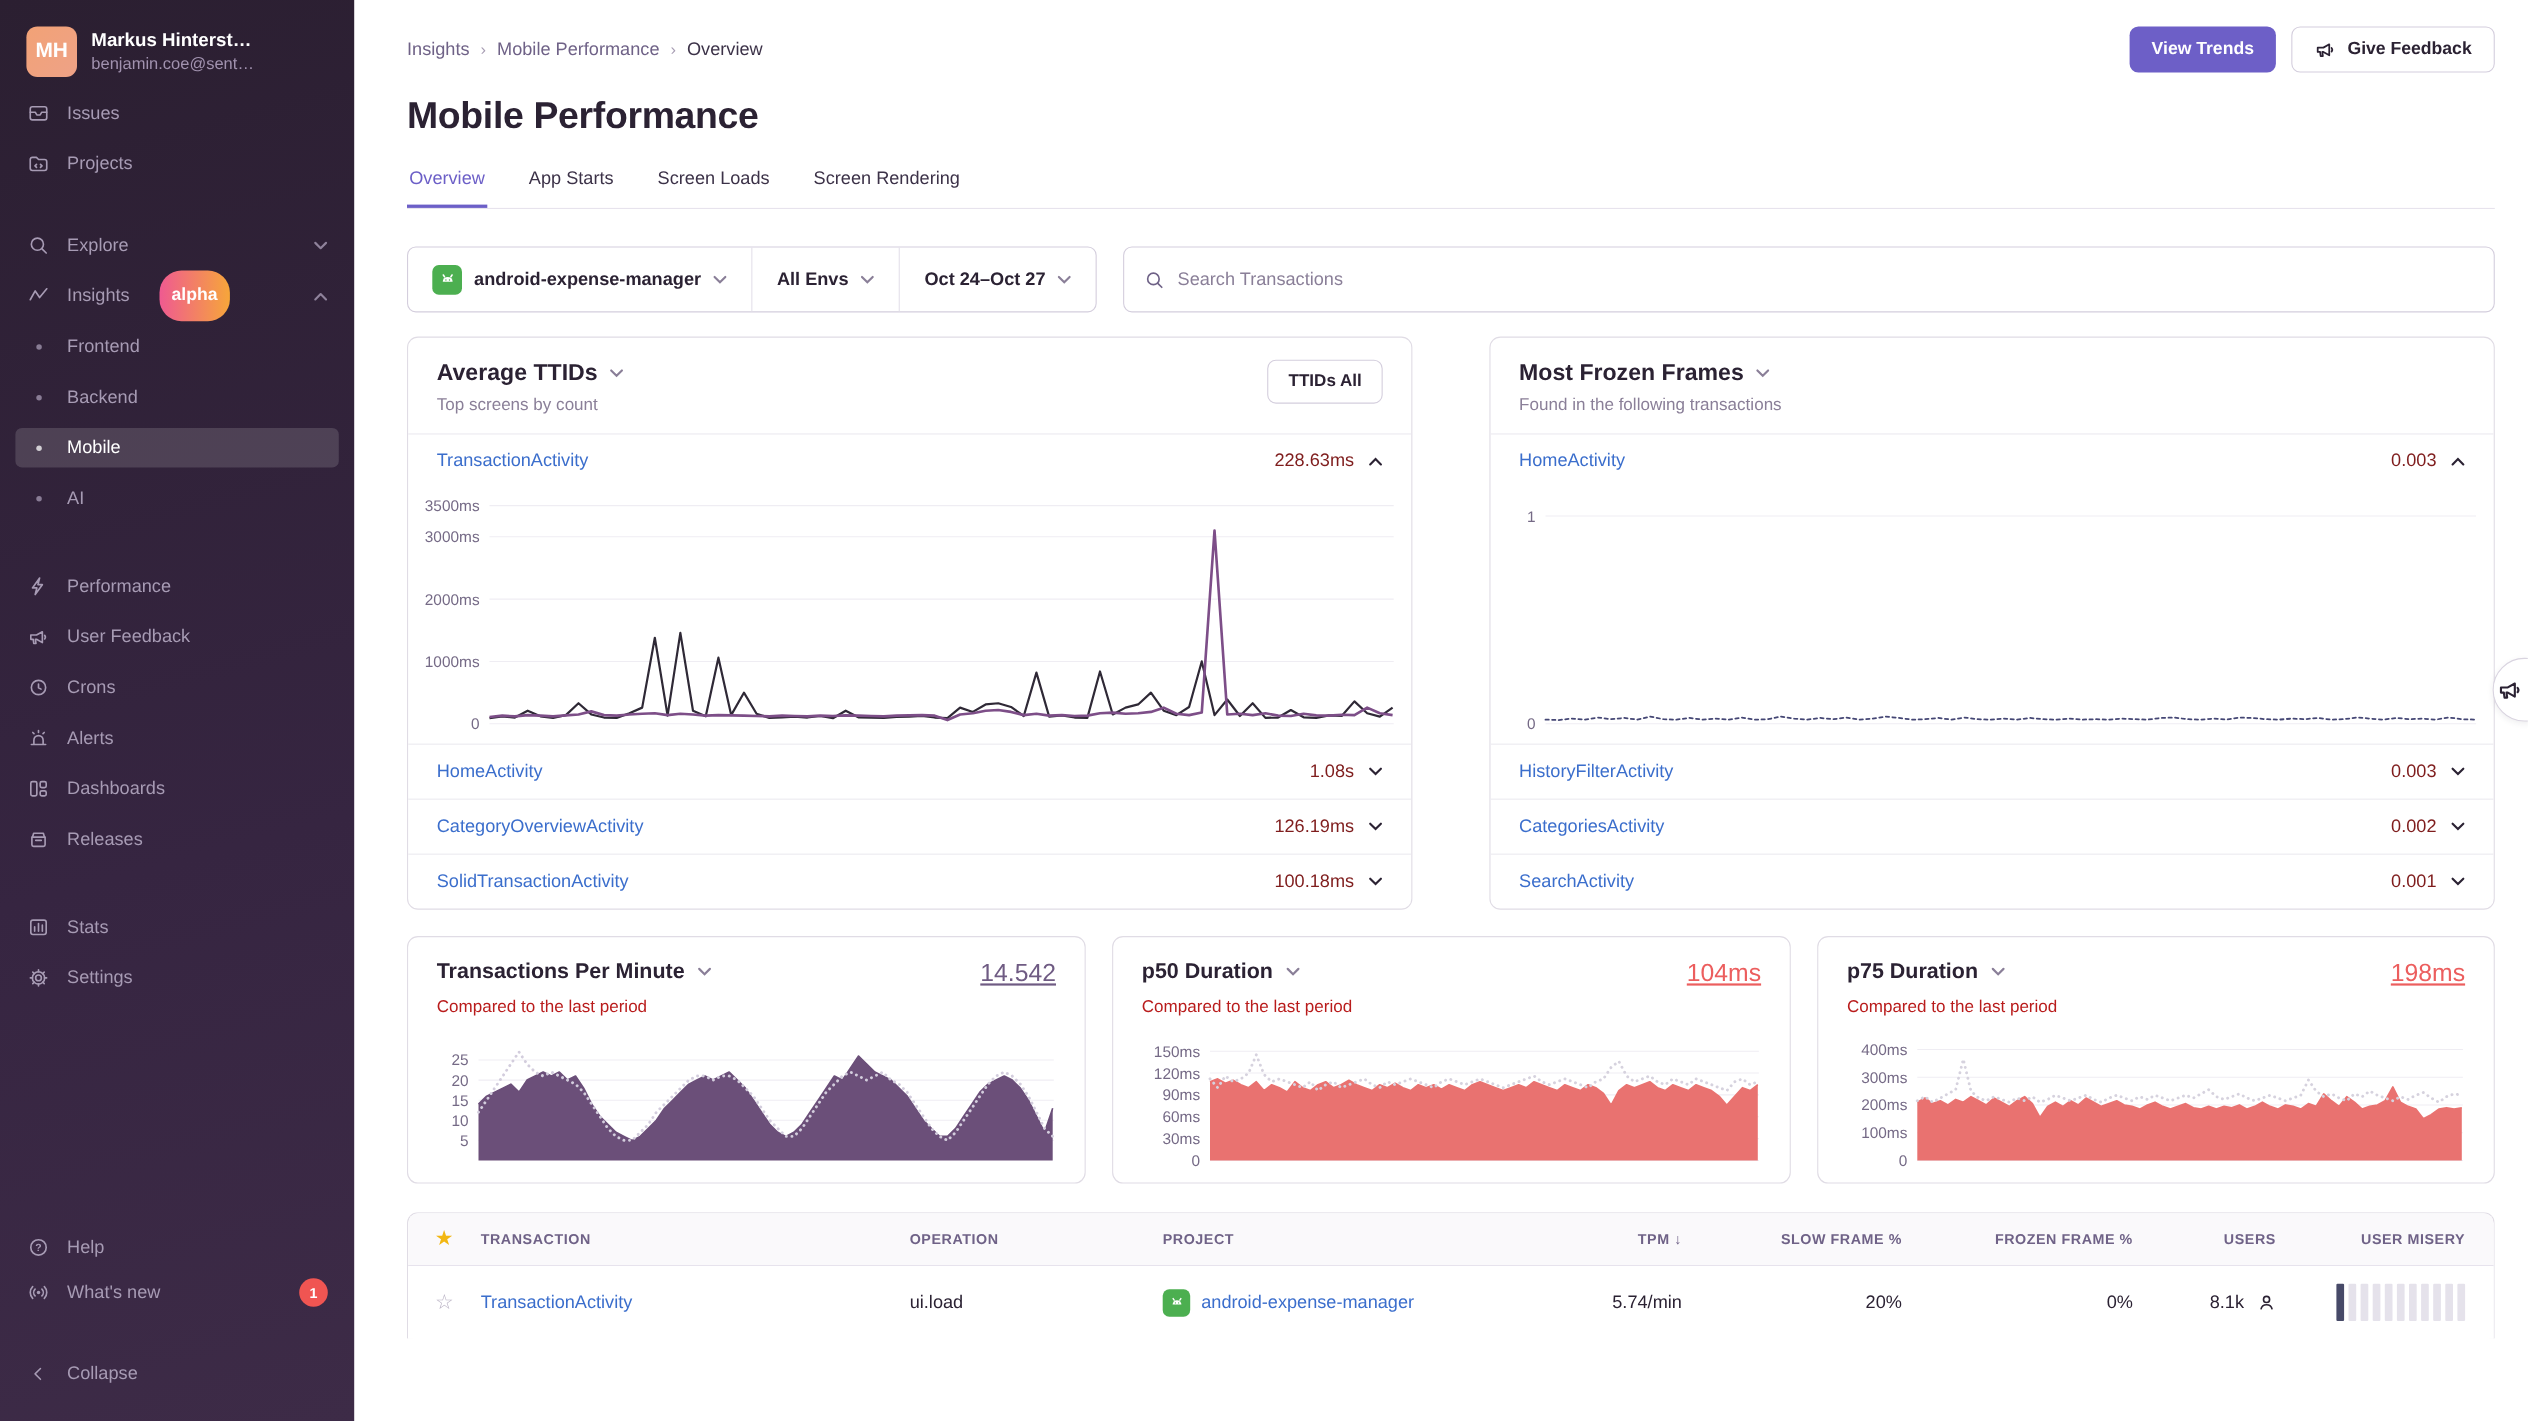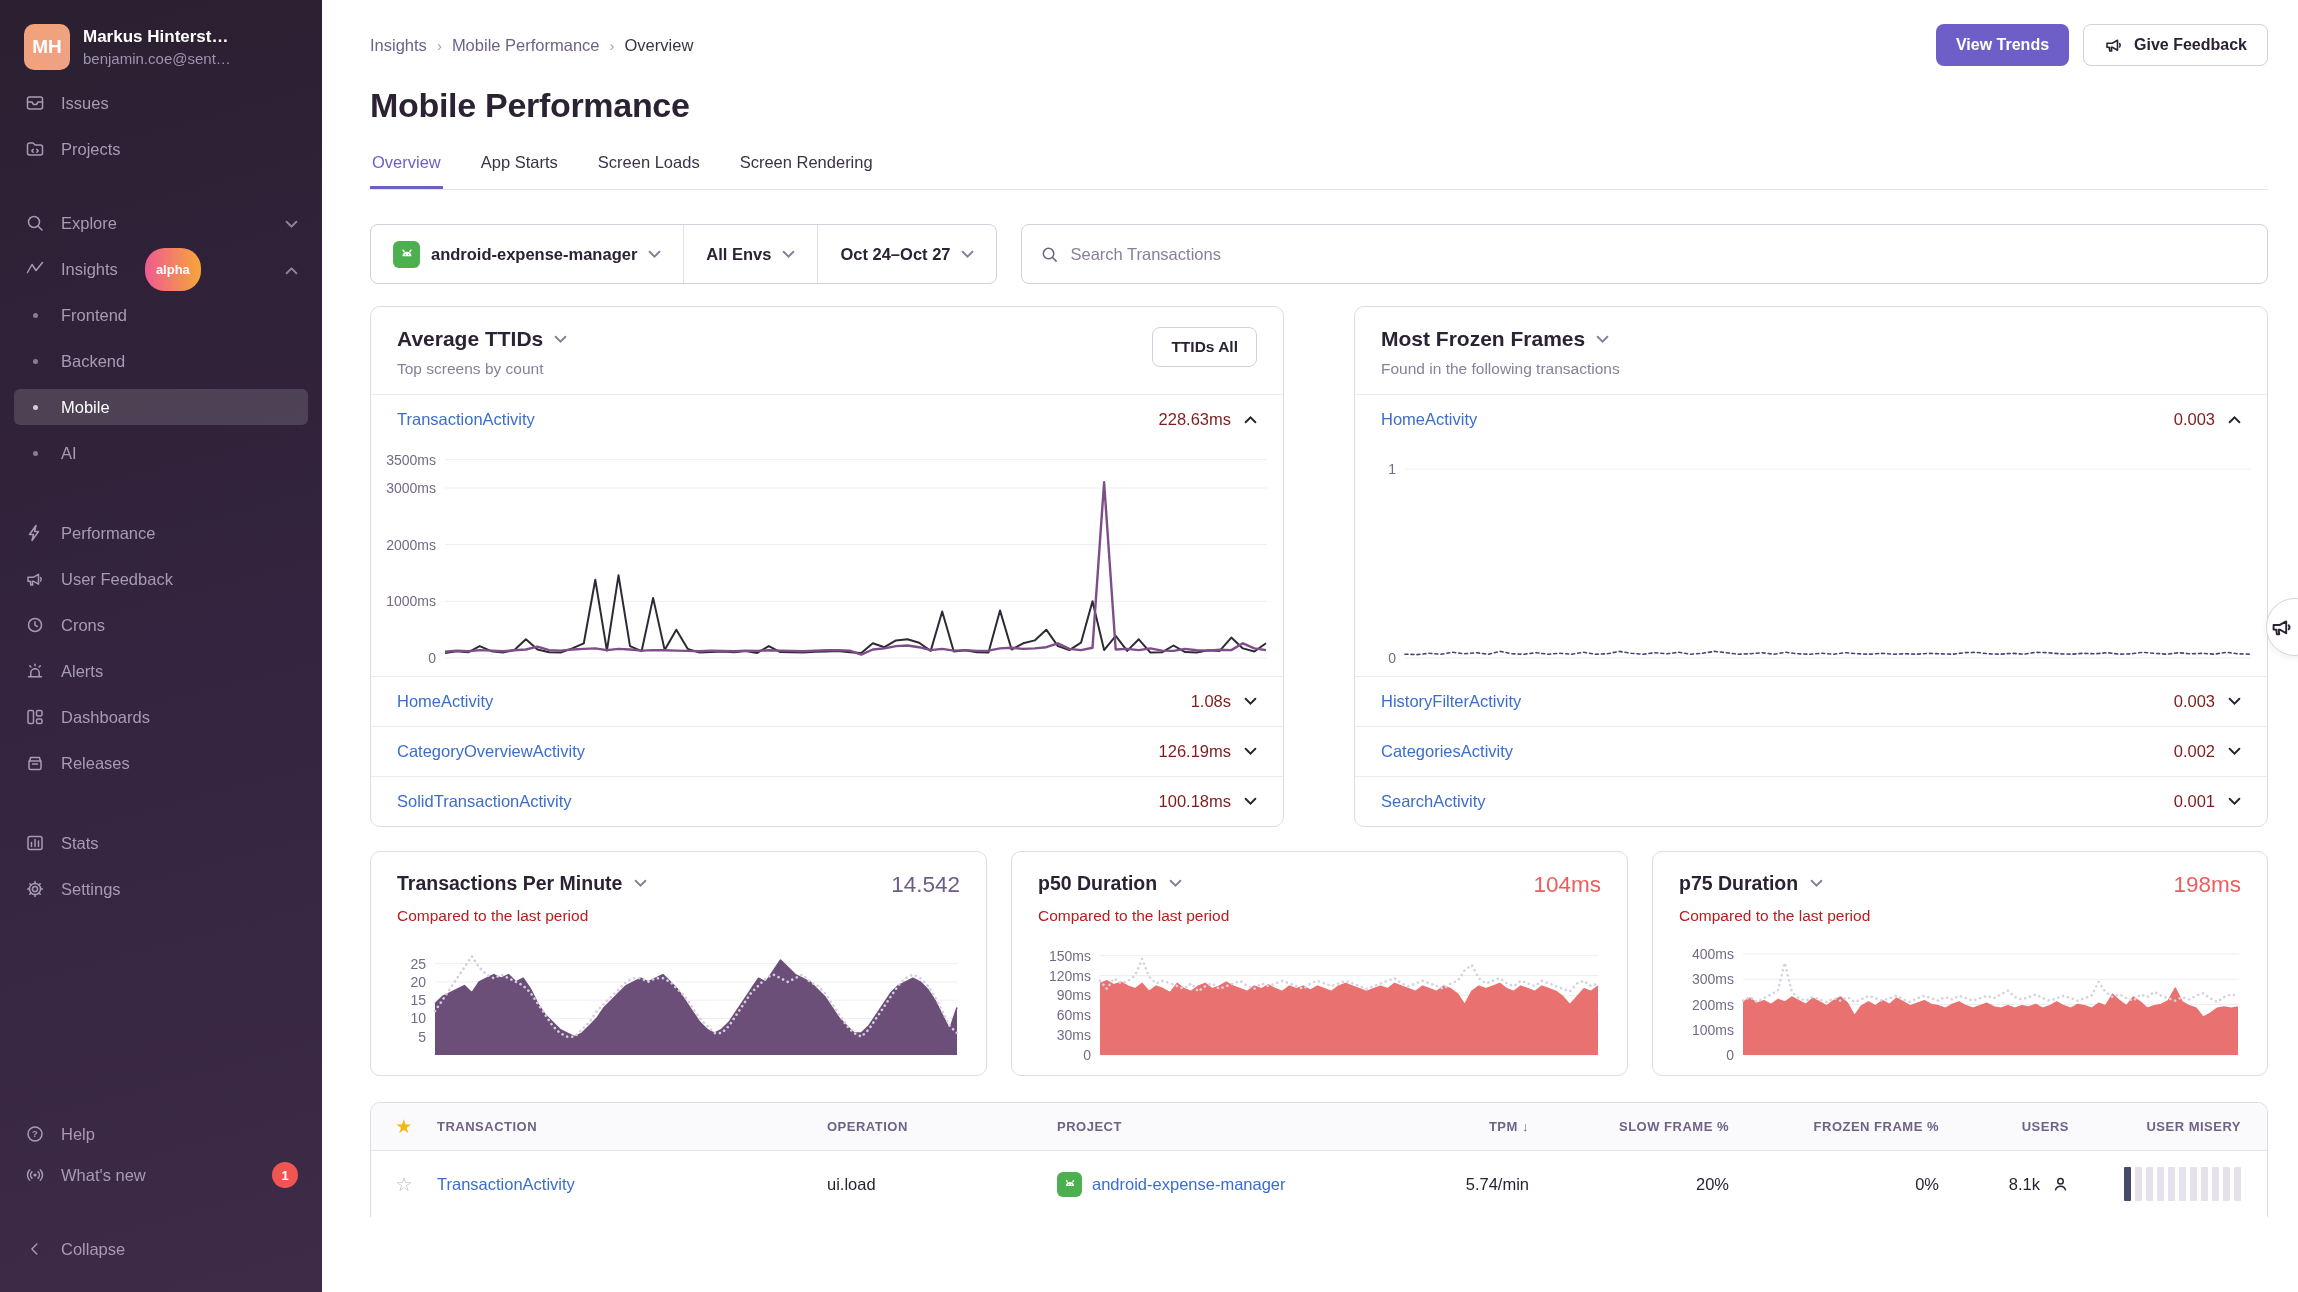--- a/index.html
+++ b/index.html
@@ -18,21 +18,21 @@
   .user-email { color:#a192af; font-size:15px; margin-top:3px; white-space:nowrap; }
   .sitem { display:flex; align-items:center; gap:15px; height:36px; margin:5px 14px; padding:0 10px;
     border-radius:6px; color:#a79bb4; font-size:16.5px; cursor:pointer; }
   .sitem .sicon { width:22px; height:22px; display:flex; align-items:center; justify-content:center; flex:0 0 22px; }
   .sitem svg { stroke:currentColor; fill:none; stroke-width:1.5; stroke-linecap:round; stroke-linejoin:round; }
   .sitem.active { background:rgba(255,255,255,.14); color:#fff; }
   .sub { margin-left:14px; }
   .bullet { width:22px; display:flex; justify-content:center; }
   .bullet::after { content:""; width:5px; height:5px; border-radius:50%; background:currentColor; opacity:.75; }
   .chev-right { margin-left:auto; opacity:.8; }
-  .badge-alpha { background:linear-gradient(90deg,#ef5a91,#f6a63a); color:#fff; font-size:13px;
+  .badge-alpha { background:linear-gradient(90deg,#ef5a91,#f6a63a); color:#fff; font-size:16px;
     font-weight:700; padding:14px 11px; border-radius:20px; margin-left:12px; }
   .badge-red { background:#f05552; color:#fff; font-size:13px; font-weight:700; width:26px; height:26px;
     border-radius:50%; display:flex; align-items:center; justify-content:center; margin-left:auto; }
   .sspace { height:28px; } .sspace-lg { height:34px; }
   .sfooter { margin-top:auto; }
 
   
   .main { flex:1; padding:24px 30px 0 48px; position:relative; min-width:0; }
   .toprow { display:flex; align-items:center; justify-content:space-between; }
   .breadcrumb { display:flex; align-items:center; gap:10px; font-size:16.5px; color:#6f6287; }
@@ -77,21 +77,21 @@
   .tval { color:#7f1d1d; font-size:16.5px; display:flex; align-items:center; gap:13px; }
   .chev { width:13px; height:9px; } .chev path { stroke:#2b2233; stroke-width:1.8; fill:none; stroke-linecap:round; }
   .chev.gray path { stroke:#8a7f98; }
   .chart-wrap { height:232px; padding:2px 26px 12px 10px; }
   .chart { width:100%; height:100%; }
 
   .statsrow { display:grid; grid-template-columns:1fr 1fr 1fr; gap:24px; margin-top:24px; }
   .scard { border:1px solid #e0dce5; border-radius:10px; background:#fff; padding:20px 26px 14px; }
   .scard-head { display:flex; justify-content:space-between; align-items:flex-start; }
   .scard-title { font-size:19.5px; font-weight:700; display:flex; align-items:center; gap:12px; }
-  .scard-value { font-size:22.5px; font-weight:400; }
+  .scard-value { font-size:22.5px; font-weight:400;text-decoration:underline; }
   .scard-sub { font-size:15.5px; color:#b91c1c; margin-top:9px; }
   .schart { height:120px; margin-top:16px; }
 
   .table { margin-top:26px; border:1px solid #e0dce5; border-bottom:none; border-radius:10px 10px 0 0; overflow:hidden; }
   .tgrid { display:grid; grid-template-columns:66px 1fr 230px 330px 150px 200px 210px 130px 190px; align-items:center; }
   .thead { background:#faf9fb; height:48px; border-bottom:1px solid #e7e3ed; font-size:13px; font-weight:700;
     letter-spacing:.5px; color:#6f6287; }
   .th { padding-right:8px; } .tr-cell { padding-right:8px; font-size:16.5px; }
   .right { text-align:right; justify-self:stretch; }
   .last { padding-right:26px; }

